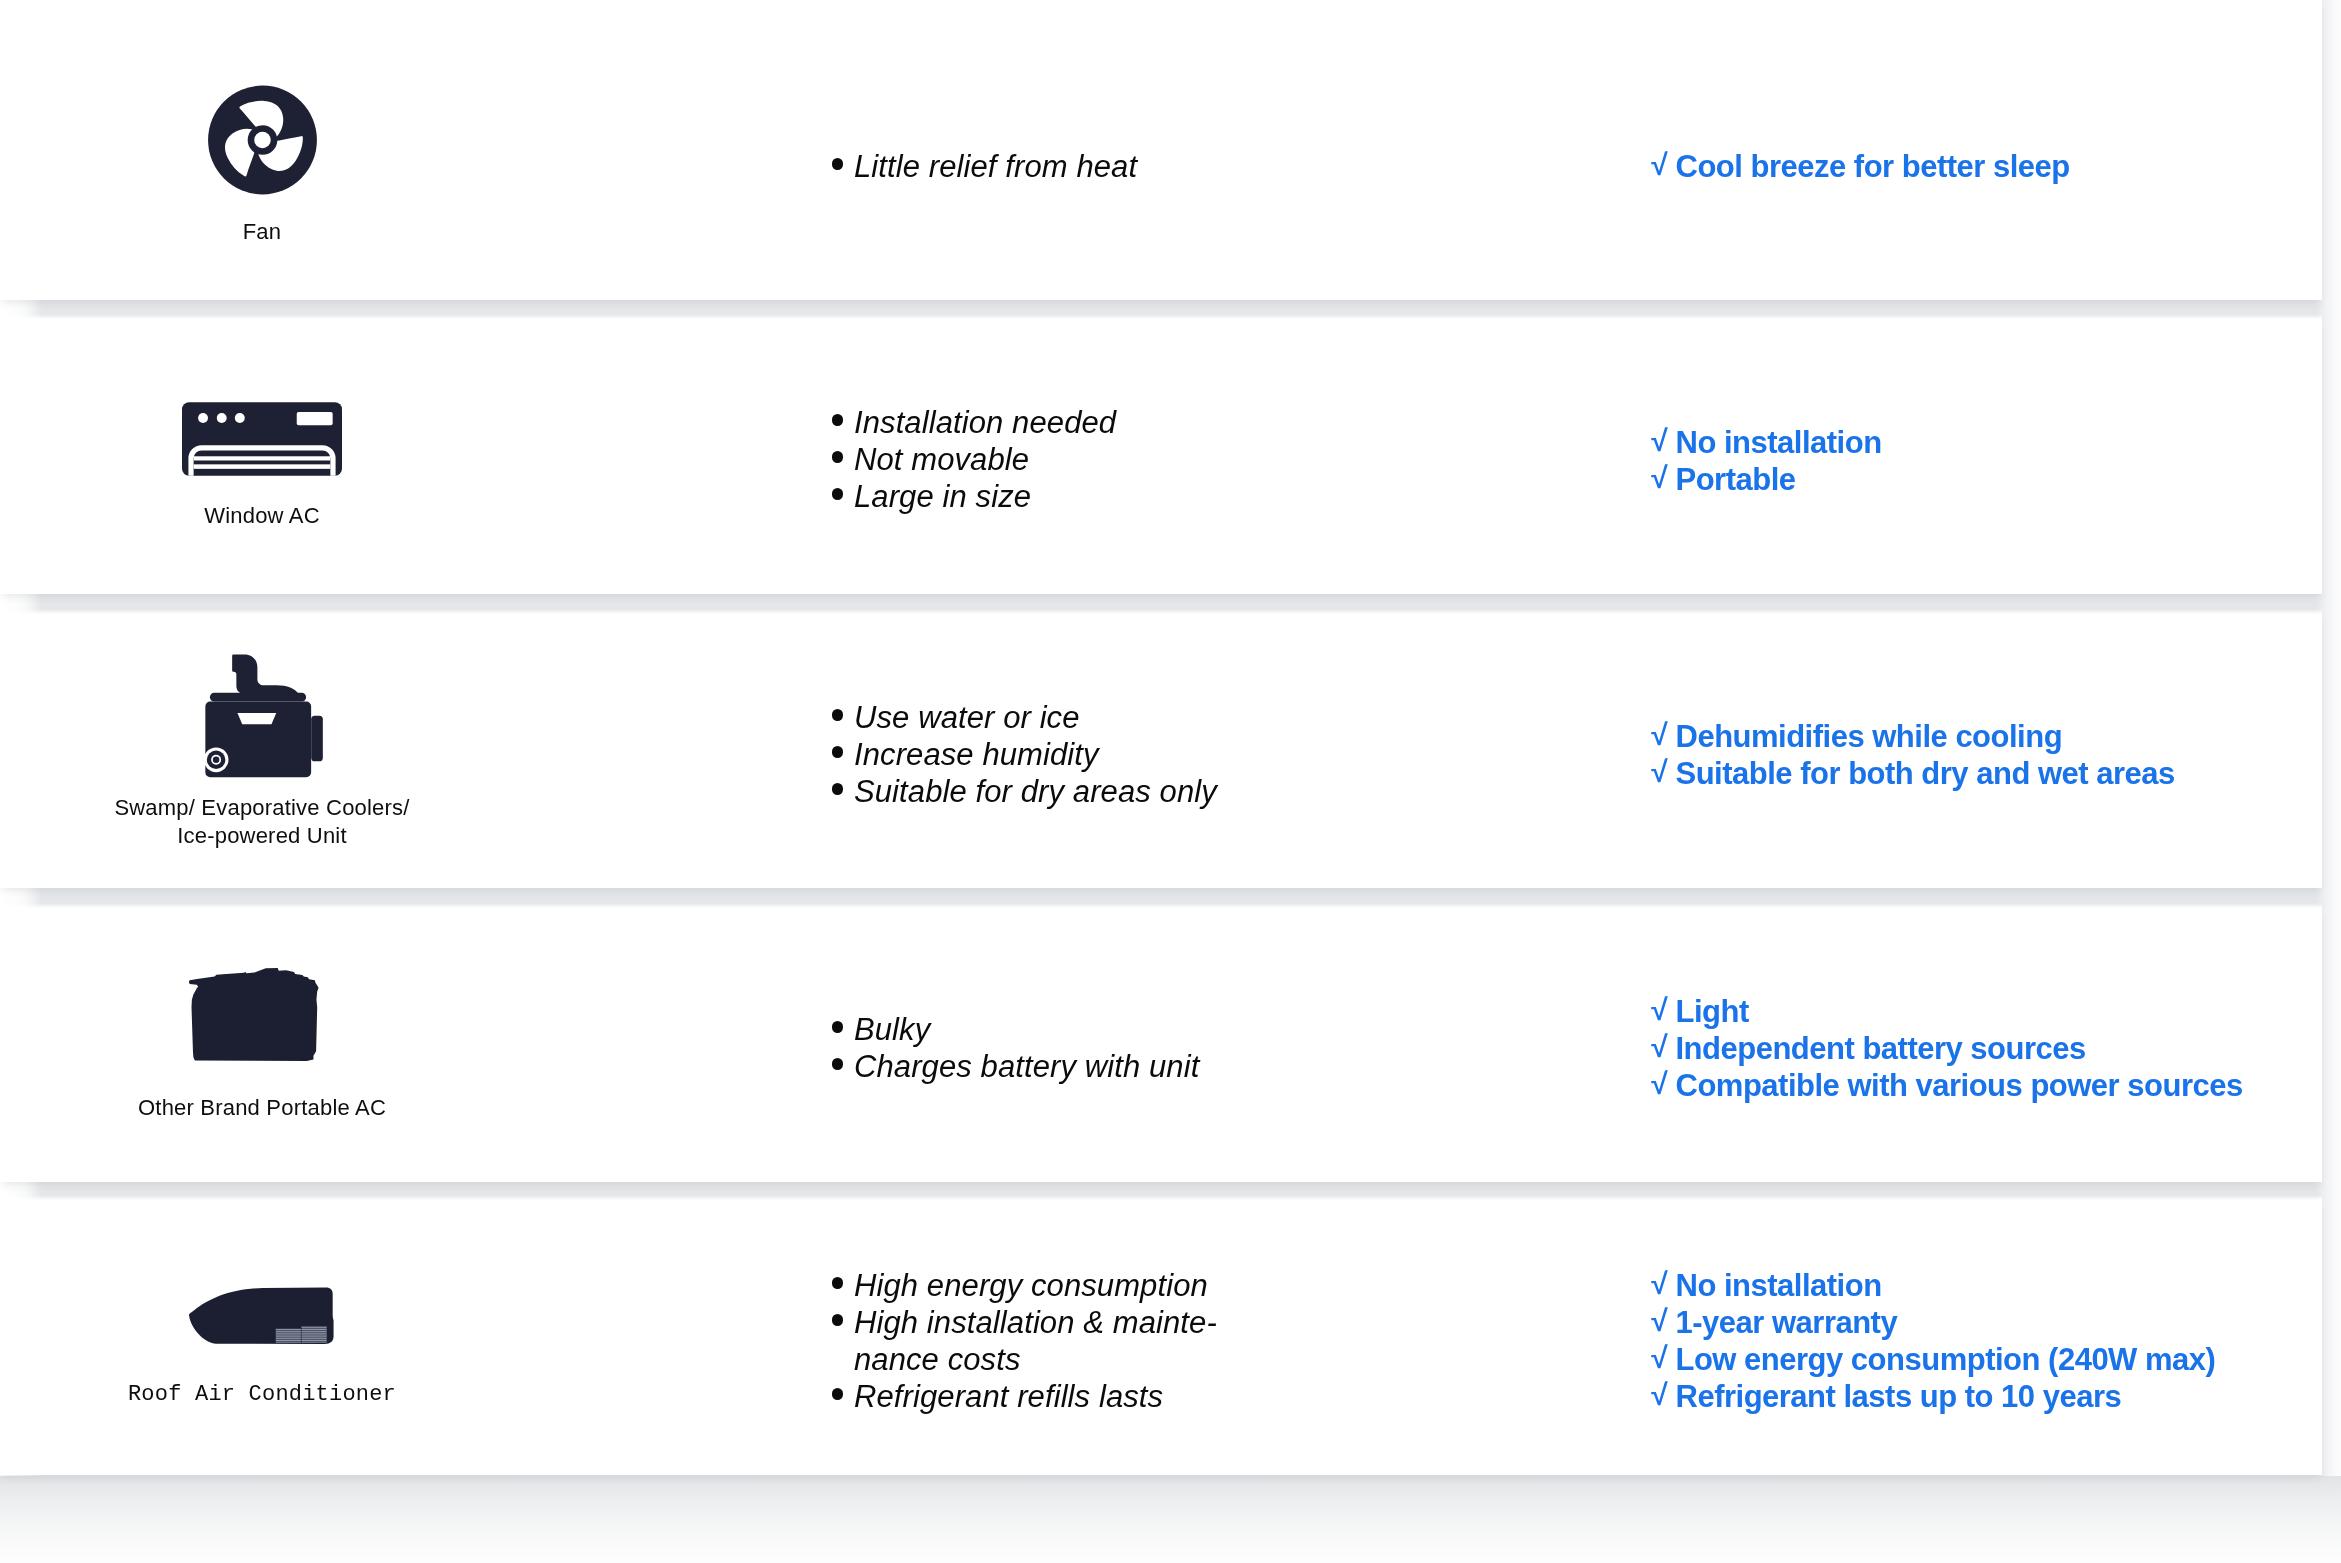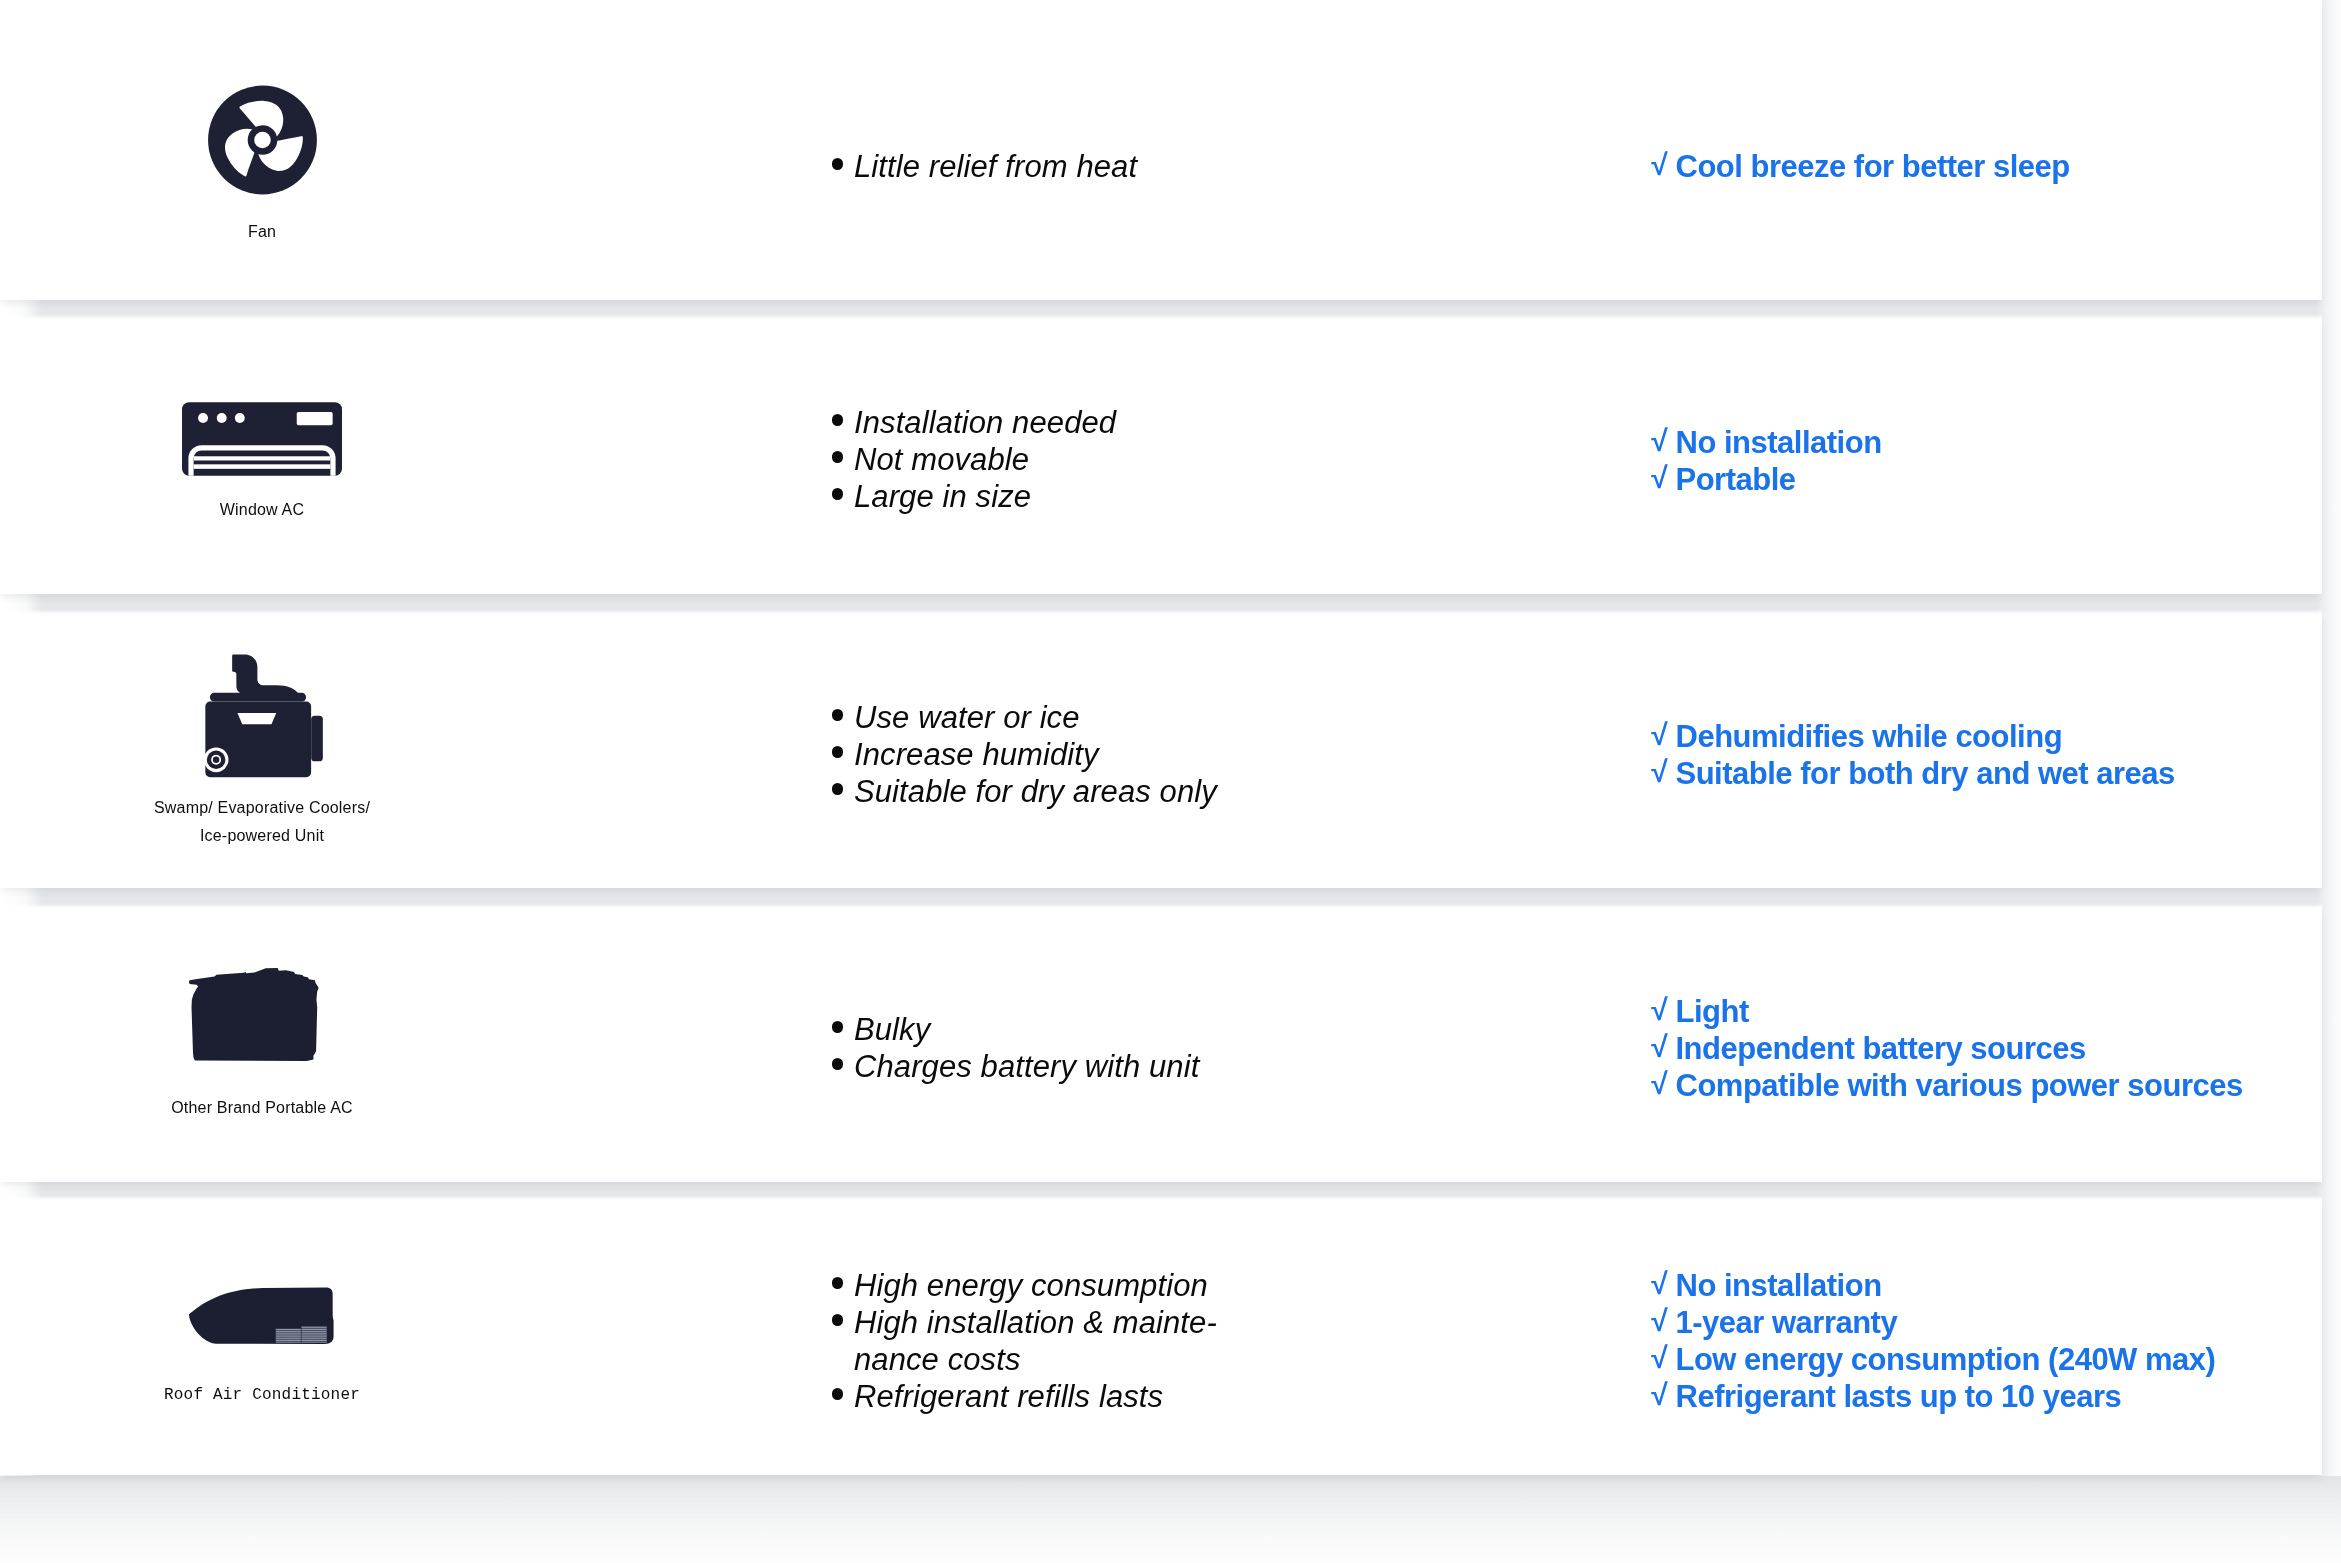--- a/index.html
+++ b/index.html
@@ -17,21 +17,21 @@
   .page-fade{position:absolute;left:0;top:1476px;width:2342px;height:88px;
              background:linear-gradient(180deg,#e1e3e6 0%,#ebedef 24%,#f2f3f4 46%,#f7f8f8 66%,#fbfbfc 84%,#fefefe 100%);}
 
   .row{position:absolute;left:0;width:2322px;background:#ffffff;
        box-shadow:0 5.3px 7.6px -2.3px rgba(110,120,132,0.16);}
   .row::before{content:"";position:absolute;left:0;right:0;top:-4.7px;height:4.7px;
        background:linear-gradient(180deg,rgba(255,255,255,0) 0%,rgba(255,255,255,0.45) 50%,rgba(255,255,255,1) 100%);}
 
   .icon-col{position:absolute;left:98px;width:328px;text-align:center;}
   .icon-art{display:block;margin:0 auto;}
-  .icon-label{font-size:16px;line-height:28.5px;color:#0d0e10;letter-spacing:0.2px;white-space:pre-line;}
+  .icon-label{font-size:22px;line-height:28.5px;color:#0d0e10;letter-spacing:0.2px;white-space:pre-line;}
 
   .col-cons{position:absolute;left:827px;width:527px;}
   .col-pros{position:absolute;left:1650px;width:679px;}
 
   .li{position:relative;font-size:31px;line-height:37px;padding-left:29px;white-space:pre-line;}
   .li .bl{position:absolute;left:0;top:0;}
 
   .col-cons .li{color:#0b0b0d;font-weight:400;letter-spacing:0.1px;padding-left:27px;font-style:italic;}
   .col-cons .li .bl{left:5.1px;top:10.2px;width:11.4px;height:11.4px;border-radius:50%;
                     background:#0b0b0d;color:transparent;font-size:0.6px;line-height:11.4px;overflow:hidden;}
@@ -80,21 +80,21 @@
       <svg class="icon-art" width="160" height="74" viewBox="0 0 274 126">
         <path fill="#1e2133" d="M12 0 H262 A12 12 0 0 1 274 12 V114 A12 12 0 0 1 262 126 H12 A12 12 0 0 1 0 114 V12 A12 12 0 0 1 12 0 Z"></path>
         <circle cx="36" cy="27" r="8.5" fill="#fff"></circle>
         <circle cx="68" cy="27" r="8.5" fill="#fff"></circle>
         <circle cx="99" cy="27" r="8.5" fill="#fff"></circle>
         <rect x="196.5" y="16.8" width="61.5" height="22.8" rx="3" fill="#fff"></rect>
         <path fill="#fff" d="M11 126 V96 A22.4 22.4 0 0 1 33.4 73.6 H240.6 A22.4 22.4 0 0 1 263 96 V126 H254.1 V96 A13.5 13.5 0 0 0 240.6 82.5 H33.4 A13.5 13.5 0 0 0 19.9 96 V126 Z"></path>
         <rect x="19.9" y="92.6" width="234.2" height="7.2" fill="#fff"></rect>
         <rect x="19.9" y="106.4" width="234.2" height="7.7" fill="#fff"></rect>
       </svg>
-      <div class="icon-label" style="margin-top:20px;">Window AC</div>
+      <div class="icon-label" style="margin-top:26px;">Window AC</div>
     </div>
     <div class="col-cons" style="top:85px;">
       <div class="li"><span class="bl">•</span><span>Installation needed</span></div>
       <div class="li"><span class="bl">•</span><span>Not movable</span></div>
       <div class="li"><span class="bl">•</span><span>Large in size</span></div>
     </div>
     <div class="col-pros" style="top:105px;">
       <div class="li"><span class="bl">√</span><span>No installation</span></div>
       <div class="li"><span class="bl">√</span><span>Portable</span></div>
     </div>

